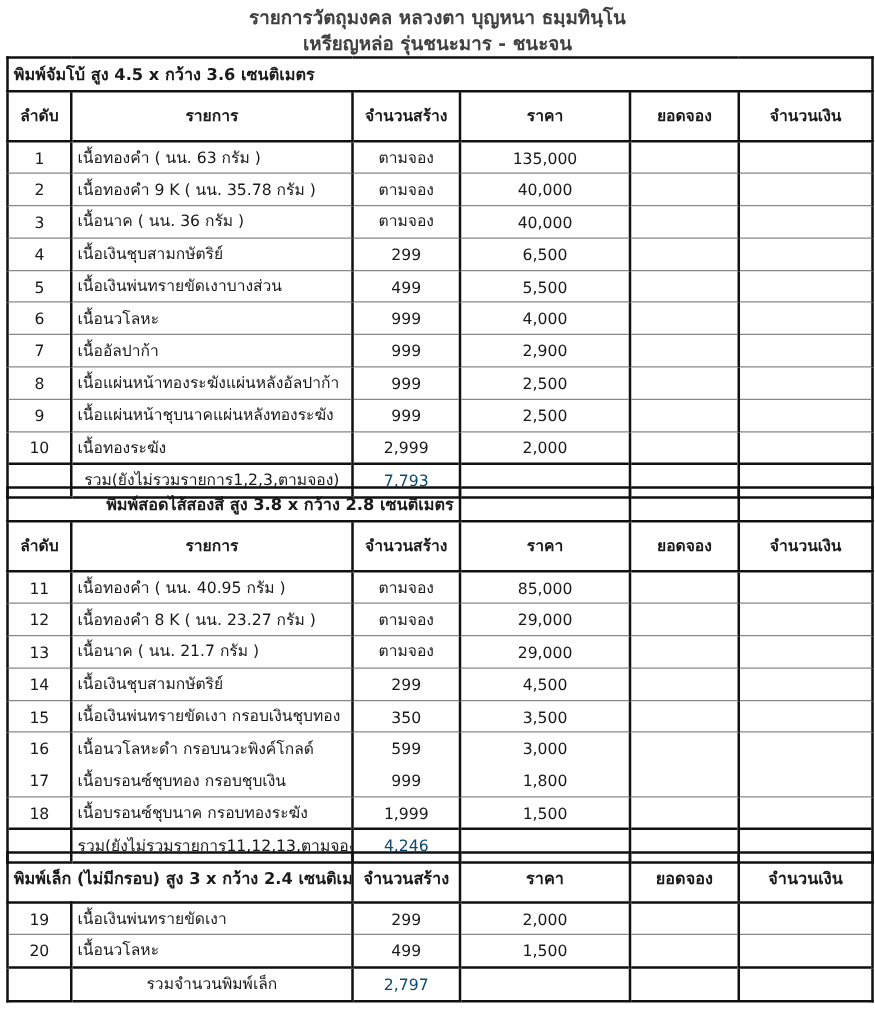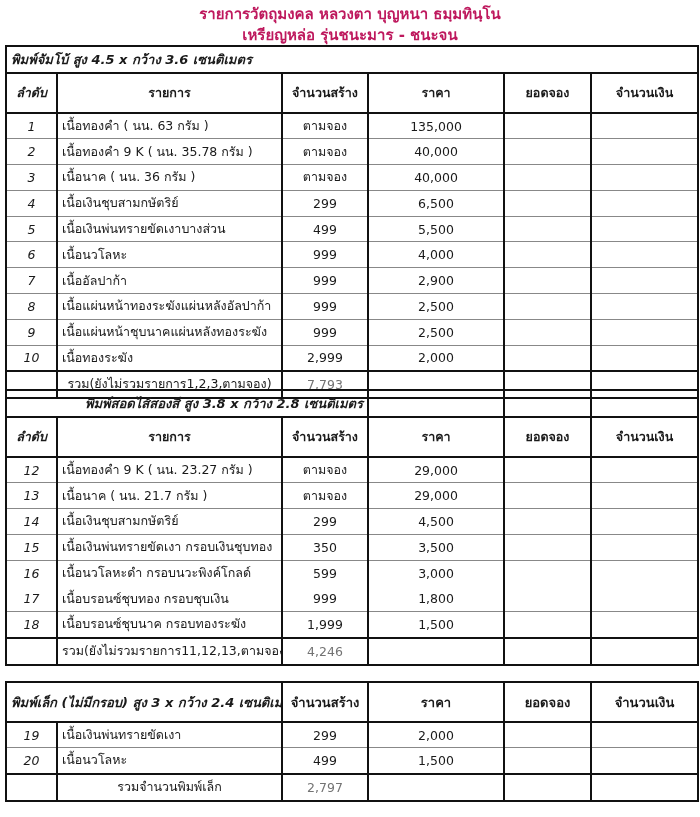--- a/index.html
+++ b/index.html
@@ -1,37 +1,37 @@
 <!DOCTYPE html>
 <html><head>
   <meta charset="utf-8">
   <style>
     * { box-sizing: border-box; margin: 0; padding: 0; }
     html, body { width: 700px; height: 817px; background: #ffffff; overflow: hidden; }
     body { font-family: "DejaVu Sans", "Liberation Sans", sans-serif; color: #1a1a1a; position: relative; }
 
-    .title { position: absolute; left: 0; width: 700px; text-align: center; color: #be185d; font-weight: bold; font-size: 15px; }
+    .title { position: absolute; left: 0; width: 700px; text-align: center; color: #404040; font-weight: bold; font-size: 15px; }
     .title.l1 { top: 2px; }
     .title.l2 { top: 23px; }
 
     table.sheet { position: absolute; left: 5px; width: 692px; border-collapse: collapse; table-layout: fixed; font-size: 12.5px; }
     table.sheet td { border: 1px solid #222; height: 26px; padding: 0 4px; white-space: nowrap; overflow: hidden; vertical-align: middle; }
     table.sheet tr.section-title td { font-weight: bold; font-size: 13px; height: 27px; border-top: 2px solid #111; border-bottom: 2px solid #111; }
     table.sheet tr.hdr td { font-weight: bold; text-align: center; height: 40px; border-bottom: 2px solid #111; }
     table.sheet tr.row td { border-top: 1px solid #888; border-bottom: 1px solid #888; height: 25.8px; }
     table.sheet tr.row td.sep-none { border-bottom-color: transparent; margin-left: 36px; }
     table.sheet tr.sum td { border-top: 2px solid #111; border-bottom: 2px solid #111; height: 27px; }
-    td.c-no { text-align: center; border-left: 2px solid #111 !important; font-style: italic; }
+    td.c-no { text-align: center; border-left: 2px solid #111 !important; }
     td.c-item { text-align: left; border-left: 2px solid #111 !important; }
     td.c-qty { text-align: center; border-left: 2px solid #111 !important; }
     td.c-price { text-align: center; border-left: 2px solid #111 !important; }
     td.c-book { border-left: 2px solid #111 !important; }
     td.c-amt { border-left: 2px solid #111 !important; border-right: 2px solid #111 !important; }
     td.sum-label { text-align: center; }
-    td.sum-val { text-align: center; color: #737373; }
+    td.sum-val { text-align: center; color: #0c4a6e; }
 
     #t1 { top: 45px; }
     #t2 { top: 389px; }
     #t3 { top: 681px; }
   </style>
 </head>
 <body>
 
 <div class="title l1">รายการวัตถุมงคล หลวงตา บุญหนา ธมฺมทินฺโน</div>
 <div class="title l2">เหรียญหล่อ รุ่นชนะมาร - ชนะจน</div>
@@ -166,22 +166,30 @@
   </tr>
   <tr class="hdr">
     <td class="c-no">ลำดับ</td>
     <td class="c-item" style="text-align:center">รายการ</td>
     <td class="c-qty">จำนวนสร้าง</td>
     <td class="c-price">ราคา</td>
     <td class="c-book">ยอดจอง</td>
     <td class="c-amt">จำนวนเงิน</td>
   </tr>
   <tr class="row">
+        <td class="c-no">11</td>
+        <td class="c-item">เนื้อทองคำ ( นน. 40.95 กรัม )</td>
+        <td class="c-qty">ตามจอง</td>
+        <td class="c-price">85,000</td>
+        <td class="c-book"></td>
+        <td class="c-amt"></td>
+      </tr>
+  <tr class="row">
         <td class="c-no">12</td>
-        <td class="c-item">เนื้อทองคำ 9 K ( นน. 23.27 กรัม )</td>
+        <td class="c-item">เนื้อทองคำ 8 K ( นน. 23.27 กรัม )</td>
         <td class="c-qty">ตามจอง</td>
         <td class="c-price">29,000</td>
         <td class="c-book"></td>
         <td class="c-amt"></td>
       </tr>
   <tr class="row">
         <td class="c-no">13</td>
         <td class="c-item">เนื้อนาค ( นน. 21.7 กรัม )</td>
         <td class="c-qty">ตามจอง</td>
         <td class="c-price">29,000</td>

